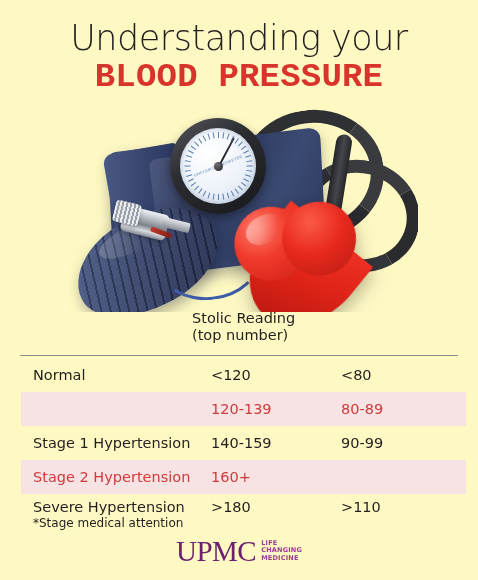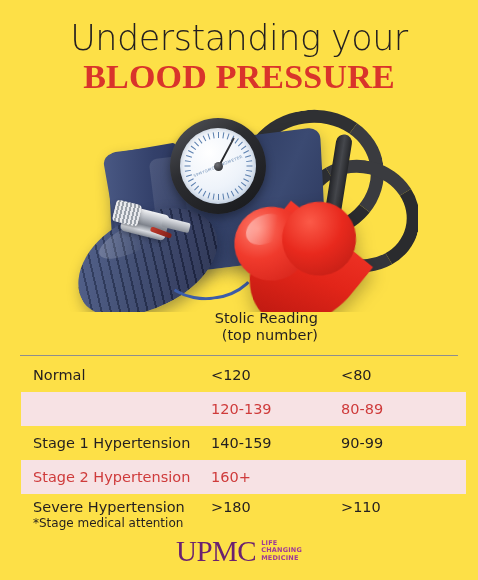--- a/index.html
+++ b/index.html
@@ -12,42 +12,42 @@
     height: 580px;
     overflow: hidden;
     font-family: "Liberation Sans", sans-serif;
     -webkit-font-smoothing: antialiased;
   }
 
   .poster {
     position: relative;
     width: 478px;
     height: 580px;
-    background: #fde047;
+    background: #fef9c3;
   }
 
   
   .title-block {
     position: absolute;
     top: 18px;
     left: 0;
     width: 478px;
     text-align: center;
   }
   .title-line1 {
     font-family: "DejaVu Sans", sans-serif;
     font-size: 35px;
     font-weight: 300;
     letter-spacing: -0.5px;
     color: #231f20;
     line-height: 40px;
     white-space: nowrap;
   }
   .title-line2 {
-    font-family: Liberation Serif, serif;
+    font-family: Liberation Mono, monospace;
     font-size: 34px;
     font-weight: 700;
     letter-spacing: 0.2px;
     color: #d9342b;
     line-height: 38px;
     white-space: nowrap;
   }
 
   
   .photo {
@@ -292,21 +292,21 @@
     height: 46px;
   }
   .th {
     position: absolute;
     top: 0;
     font-family: "DejaVu Sans", sans-serif;
     font-size: 14.5px;
     font-weight: 400;
     color: #231f20;
     line-height: 17px;
-    text-align: right;
+    text-align: left;
   }
   .th .sub { display: block; }
   .th-sys { left: 192px; width: 126px; }
   .th-dia { left: 320px; width: 140px; }
 
   .hrule {
     position: absolute;
     left: 20px;
     top: 45px;
     width: 438px;

